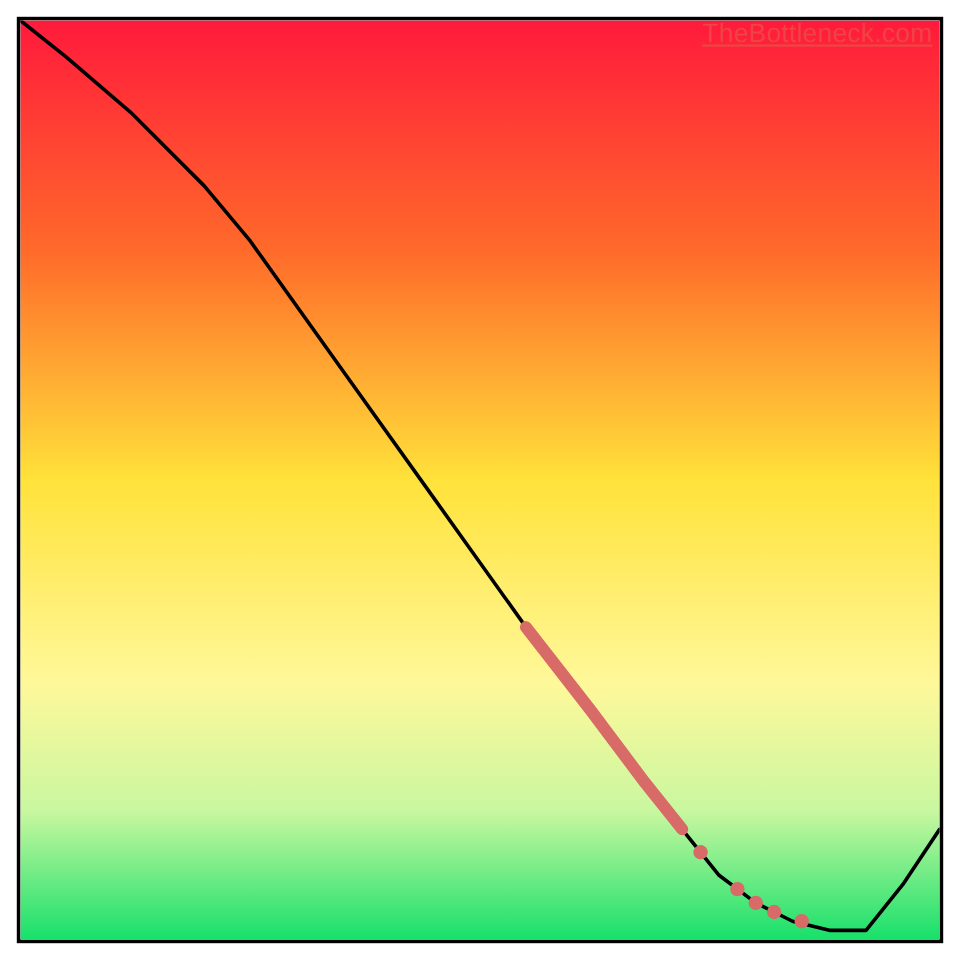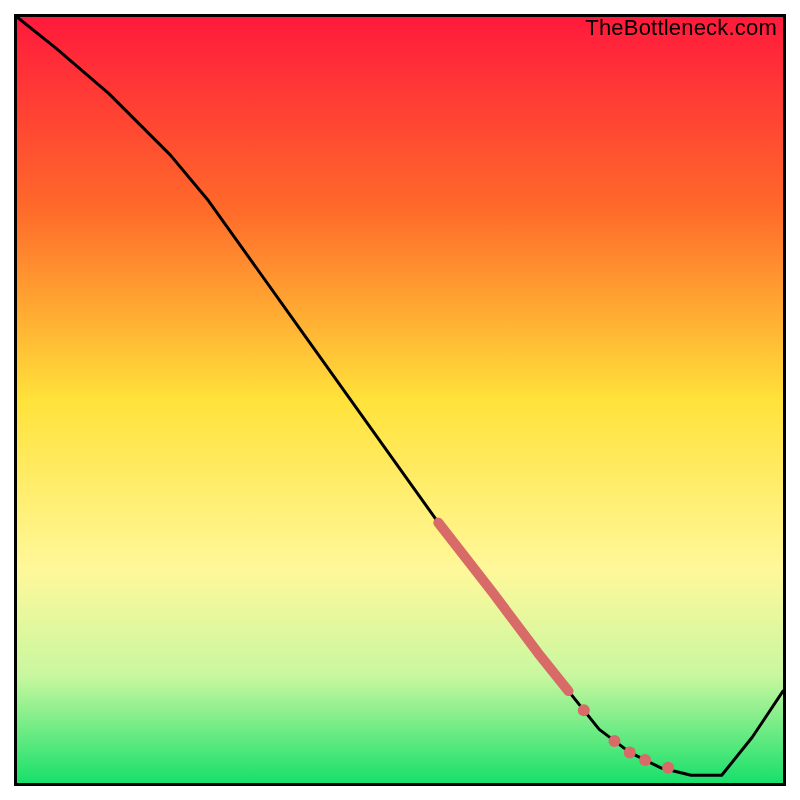--- a/index.html
+++ b/index.html
@@ -32,25 +32,26 @@
   svg.overlay {
     position: absolute;
     inset: 0;
     width: 100%;
     height: 100%;
   }
   .watermark {
     position: absolute;
     top: -2px;
     right: 6px;
-    color: #000000;
+    color: #ef4444;
     font-size: 22px;
     font-weight: 500;
     letter-spacing: 0.2px;
     user-select: none;
+    text-decoration: underline;
   }
 </style>
 </head>
 <body>
 
 <div class="chart-container">
   <div class="plot-area">
     <svg class="gradient-fill" viewBox="0 0 766 766" preserveAspectRatio="none">
       <defs>
         <linearGradient id="bg-grad" x1="0" y1="0" x2="0" y2="1">

